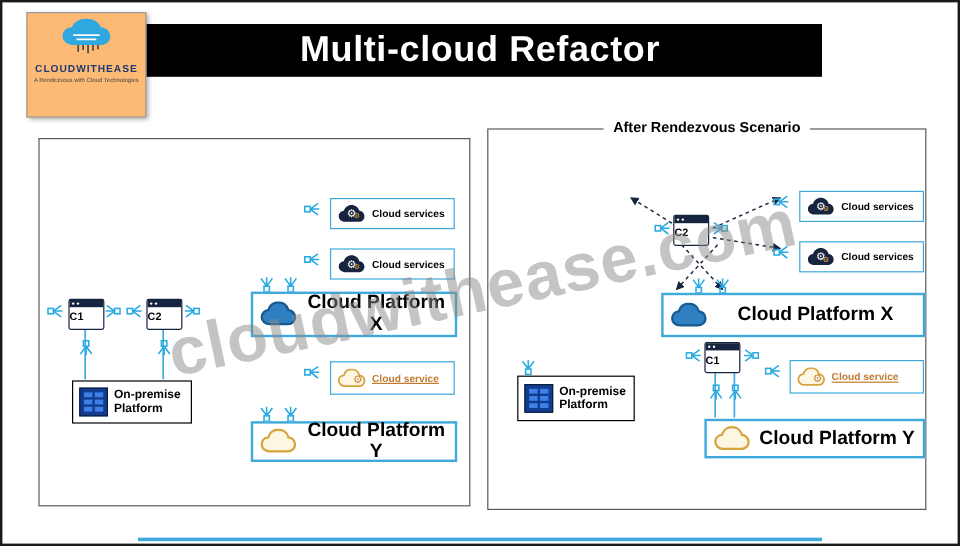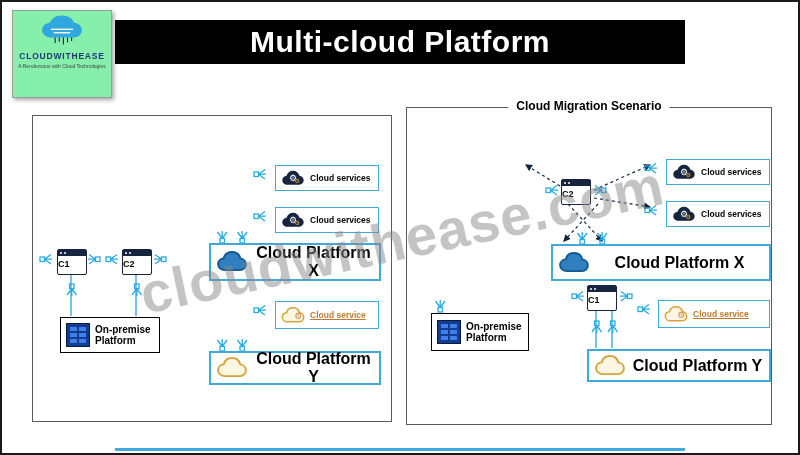--- a/index.html
+++ b/index.html
@@ -3,21 +3,21 @@
 <meta charset="utf-8">
 <style>
   * { margin:0; padding:0; box-sizing:border-box; }
   body { font-family:"Liberation Sans", sans-serif; background:#fff; }
   .canvas { position:relative; width:800px; height:455px; background:#fff; border:2px solid #1a1a1a; overflow:hidden; }
 
   .titlebar { position:absolute; left:113px; top:18px; width:570px; height:44px; background:#000;
               display:flex; align-items:center; justify-content:center; z-index:3; }
   .titlebar span { color:#fff; font-size:30px; font-weight:bold; letter-spacing:.5px; }
 
-  .logo-box { position:absolute; left:10px; top:8px; width:100px; height:88px; background:#86efac;
+  .logo-box { position:absolute; left:20px; top:8px; width:100px; height:88px; background:#fdba74;
               border:1px solid #9a9a9a; box-shadow:2px 2px 4px rgba(0,0,0,.35); z-index:5;
               display:flex; flex-direction:column; align-items:center; padding-top:3px; }
   .logo-brand { font-size:8.5px; font-weight:bold; color:#1F3B73; letter-spacing:.8px; margin-top:1px; }
   .logo-tag   { font-size:5px; color:#444; margin-top:2px; text-align:center; }
 
   .panel { position:absolute; border:1.4px solid #5a5a5a; background:transparent; z-index:2; }
   .ptitle { position:absolute; top:-9px; left:50%; transform:translateX(-50%); background:#fff;
             padding:0 8px; font-weight:bold; font-size:12px; white-space:nowrap; color:#000; }
 
   .box { position:absolute; border:1.6px solid #3FA9DC; background:#fff; display:flex;
@@ -85,21 +85,21 @@
     <line class="w" x1="610" y1="308" x2="610" y2="346"></line>
 
     <line class="d" x1="592" y1="188" x2="648" y2="163" marker-end="url(#arr)"></line>
     <line class="d" x1="592" y1="196" x2="648" y2="205" marker-end="url(#arr)"></line>
     <line class="d" x1="566" y1="202" x2="600" y2="239" marker-end="url(#arr)"></line>
     <line class="d" x1="596" y1="202" x2="562" y2="239" marker-end="url(#arr)"></line>
     <line class="d" x1="558" y1="184" x2="524" y2="163" marker-end="url(#arr)"></line>
   </svg>
 
   <div class="titlebar">
-    <span>Multi-cloud Platform</span>
+    <span>Multi-cloud Refactor</span>
   </div>
 
   <div class="logo-box">
     <span>
       <svg width="44" height="32" viewBox="0 0 64 46">
         <path d="M49 34 H17 C9 34 3 29 3 23 C3 17 8 13 14.5 12.5 C16.5 6 23.5 2 32 2 C40.5 2 47.5 6 49.5 12.5 C56 13 61 17.5 61 23.5 C61 29.5 55.5 34 49 34 Z" fill="#2FA8DF"></path>
         <g stroke="#fff" stroke-width="2">
             <line x1="16" y1="22" x2="48" y2="22"></line>
             <line x1="20" y1="27" x2="44" y2="27"></line>
           </g>
@@ -254,21 +254,21 @@
       </span>
     <div class="box plat" style="left:176px; top:235px; width:172px; height:34px;">
       <span class="cloud lg"><svg width="32" height="22" viewBox="0 0 64 46">
             <path d="M49 40 H17 C9 40 3 34.5 3 27.5 C3 21 8 16 14.5 15.5 C16.5 7.5 23.5 2 32 2 C40.5 2 47.5 7.5 49.5 15.5 C56 16 61 21.5 61 28 C61 34.5 55.5 40 49 40 Z" fill="#FDF6E3" stroke="#D6A33C" stroke-width="4"></path>
           </svg></span>
       <span class="lbl">Cloud Platform Y</span>
     </div>
   </div>
 
   <div class="panel" style="left:404px; top:105px; width:366px; height:318px;">
-    <span class="ptitle">Cloud Migration Scenario</span>
+    <span class="ptitle">After Rendezvous Scenario</span>
 
     <div class="app" style="left:154px; top:71px;">
       <div class="tbar">
           <i></i>
           <i></i>
         </div>
       <div class="albl">C2</div>
     </div>
     <span class="ant" style="left:138px; top:76px;">
         <svg viewBox="0 0 14 12" width="14" height="12">

